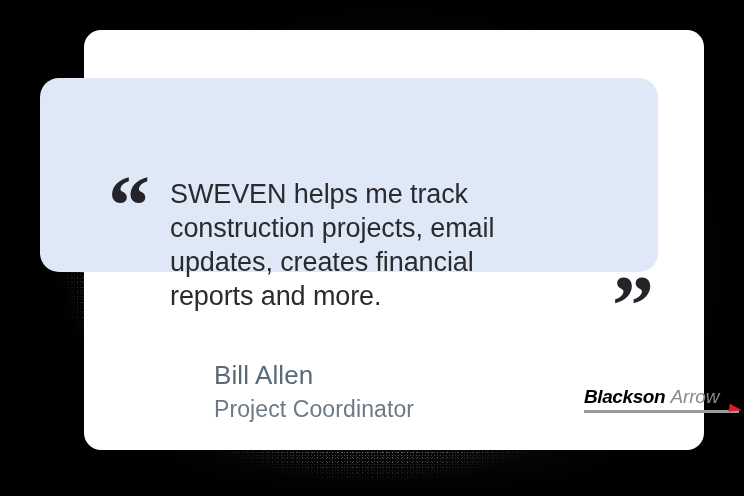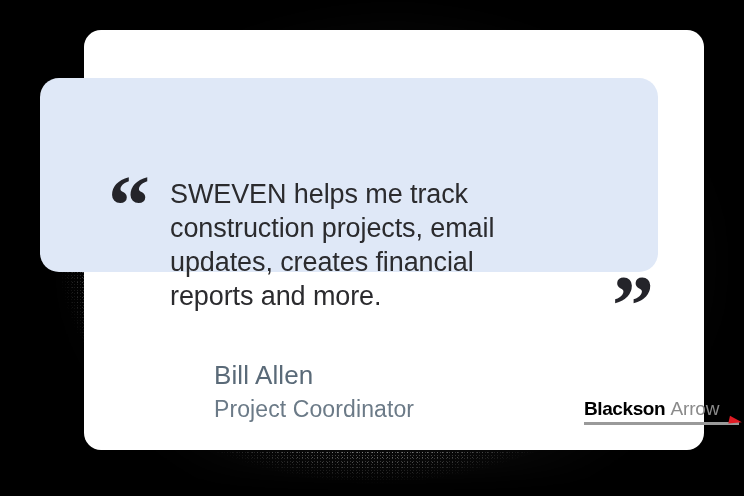--- a/index.html
+++ b/index.html
@@ -132,22 +132,23 @@
     color: #6b7a87;
     font-weight: 400;
     margin-top: 4px;
     letter-spacing: 0.1px;
   }
 
   
   #logo {
     position: absolute;
     left: 500px;
-    top: 368px;
+    top: 356px;
     width: 160px;
+    font-style: italic;
   }
   #logo-wordmark {
     font-size: 19px;
     line-height: 22px;
     white-space: nowrap;
   }
   .logo-bold {
     font-weight: 700;
     color: #000000;
     letter-spacing: -0.4px;

